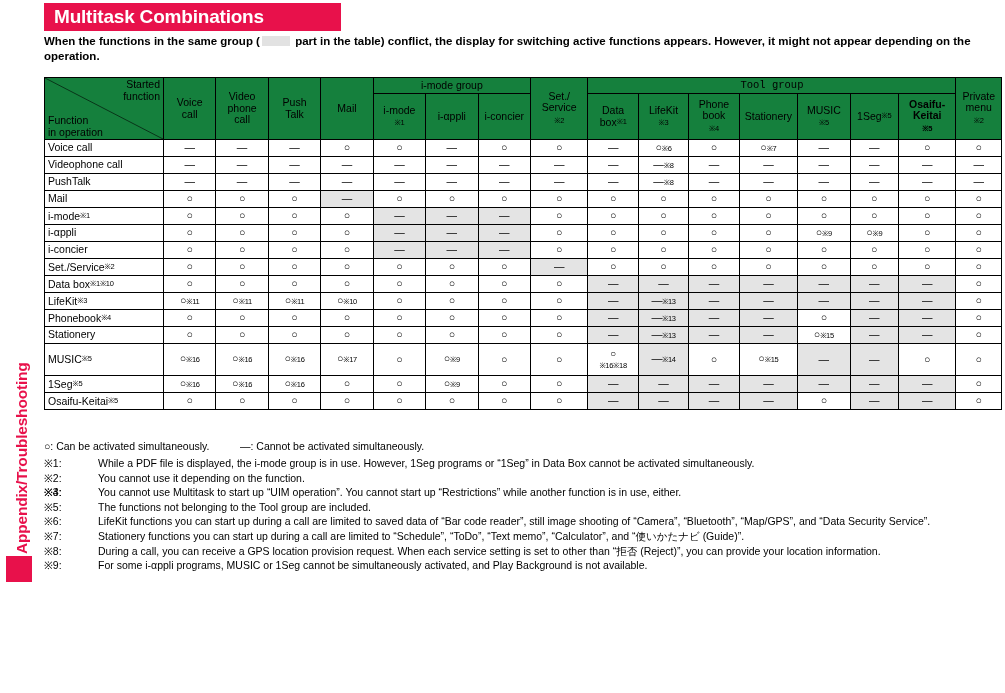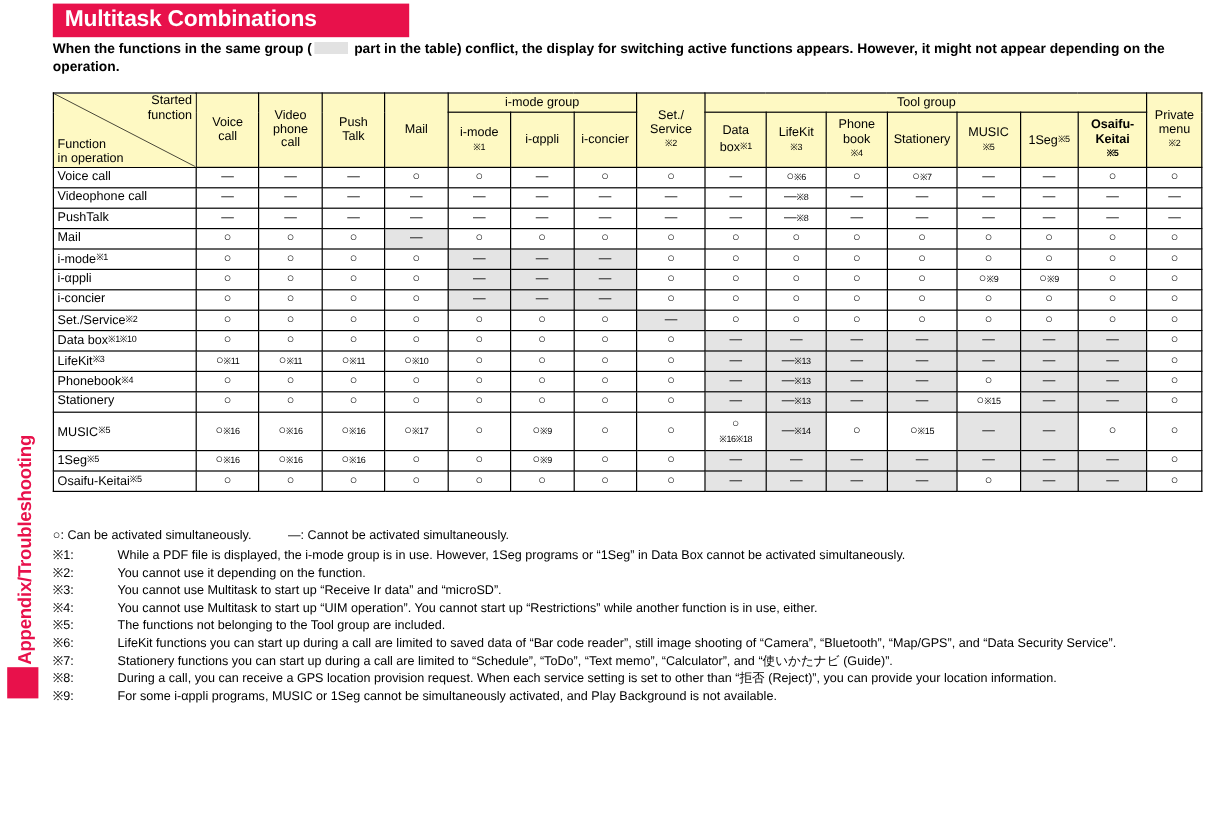--- a/index.html
+++ b/index.html
@@ -93,21 +93,21 @@
     color: #000;
   }
   table.matrix th, table.matrix td {
     border: 1px solid #000;
     padding: 0;
     text-align: center;
     vertical-align: middle;
     line-height: 11.5px;
   }
   thead th {
-    background: #fef9c3;
+    background: #15803d;
     font-weight: normal;
     font-size: 10.5px;
   }
   
   th.corner {
     position: relative;
     height: 62px;
     text-align: left;
     padding: 1px 3px;
   }
@@ -234,21 +234,21 @@
               <span>in operation</span>
             </span>
           </th>
 
         <th rowspan="2"><span>Voice</span><br><span>call</span></th>
             <th rowspan="2"><span>Video</span><br><span>phone</span><br><span>call</span></th>
             <th rowspan="2"><span>Push</span><br><span>Talk</span></th>
             <th rowspan="2"><span>Mail</span></th>
             <th colspan="3" style="height: 16px;">i-mode group</th>
             <th rowspan="2"><span>Set./</span><br><span>Service</span><br><span class="mark">※2</span></th>
-            <th colspan="7" style="height: 16px;">Tool group</th>
+            <th colspan="7" style="height: 16px; font-family: Liberation Mono, monospace;">Tool group</th>
             <th rowspan="2"><span>Private</span><br><span>menu</span><br><span class="mark">※2</span></th>
           </tr>
         <tr>
             <th style="height: 46px;"><span>i-mode</span><br><span class="mark">※1</span></th>
             <th style="height: 46px;"><span>i-αppli</span></th>
             <th style="height: 46px;"><span>i-concier</span></th>
             <th style="height: 46px; text-align: center;"><span>Data</span><br><span>box<sup class="mk">※1</sup></span></th>
             <th style="height: 46px;"><span>LifeKit</span><br><span class="mark">※3</span></th>
             <th style="height: 46px;"><span>Phone</span><br><span>book</span><br><span class="mark">※4</span></th>
             <th style="height: 46px;"><span>Stationery</span></th>
@@ -548,21 +548,21 @@
   </div>
 
   <div class="legend">
     <span class="l-can">○: Can be activated simultaneously.</span>
     <span class="l-cannot">—: Cannot be activated simultaneously.</span>
   </div>
 
   <div class="notes">
       <div class="note"><span class="num">※1:</span><span>While a PDF file is displayed, the i-mode group is in use. However, 1Seg programs or “1Seg” in Data Box cannot be activated simultaneously.</span></div>
       <div class="note"><span class="num">※2:</span><span>You cannot use it depending on the function.</span></div>
-      <div class="note"><span class="num">※3:</span><span>You cannot use Multitask to start up “Receive Ir data” and “microSD”.</span></div>
+      <div class="note"><span class="num">※3:</span></div>
       <div class="note"><span class="num">※4:</span><span>You cannot use Multitask to start up “UIM operation”. You cannot start up “Restrictions” while another function is in use, either.</span></div>
       <div class="note"><span class="num">※5:</span><span>The functions not belonging to the Tool group are included.</span></div>
       <div class="note"><span class="num">※6:</span><span>LifeKit functions you can start up during a call are limited to saved data of “Bar code reader”, still image shooting of “Camera”, “Bluetooth”, “Map/GPS”, and “Data Security Service”.</span></div>
       <div class="note"><span class="num">※7:</span><span>Stationery functions you can start up during a call are limited to “Schedule”, “ToDo”, “Text memo”, “Calculator”, and “使いかたナビ (Guide)”.</span></div>
       <div class="note"><span class="num">※8:</span><span>During a call, you can receive a GPS location provision request. When each service setting is set to other than “拒否 (Reject)”, you can provide your location information.</span></div>
       <div class="note"><span class="num">※9:</span><span>For some i-αppli programs, MUSIC or 1Seg cannot be simultaneously activated, and Play Background is not available.</span></div>
     </div>
 
   <div class="pageno">504</div>
 </div>

